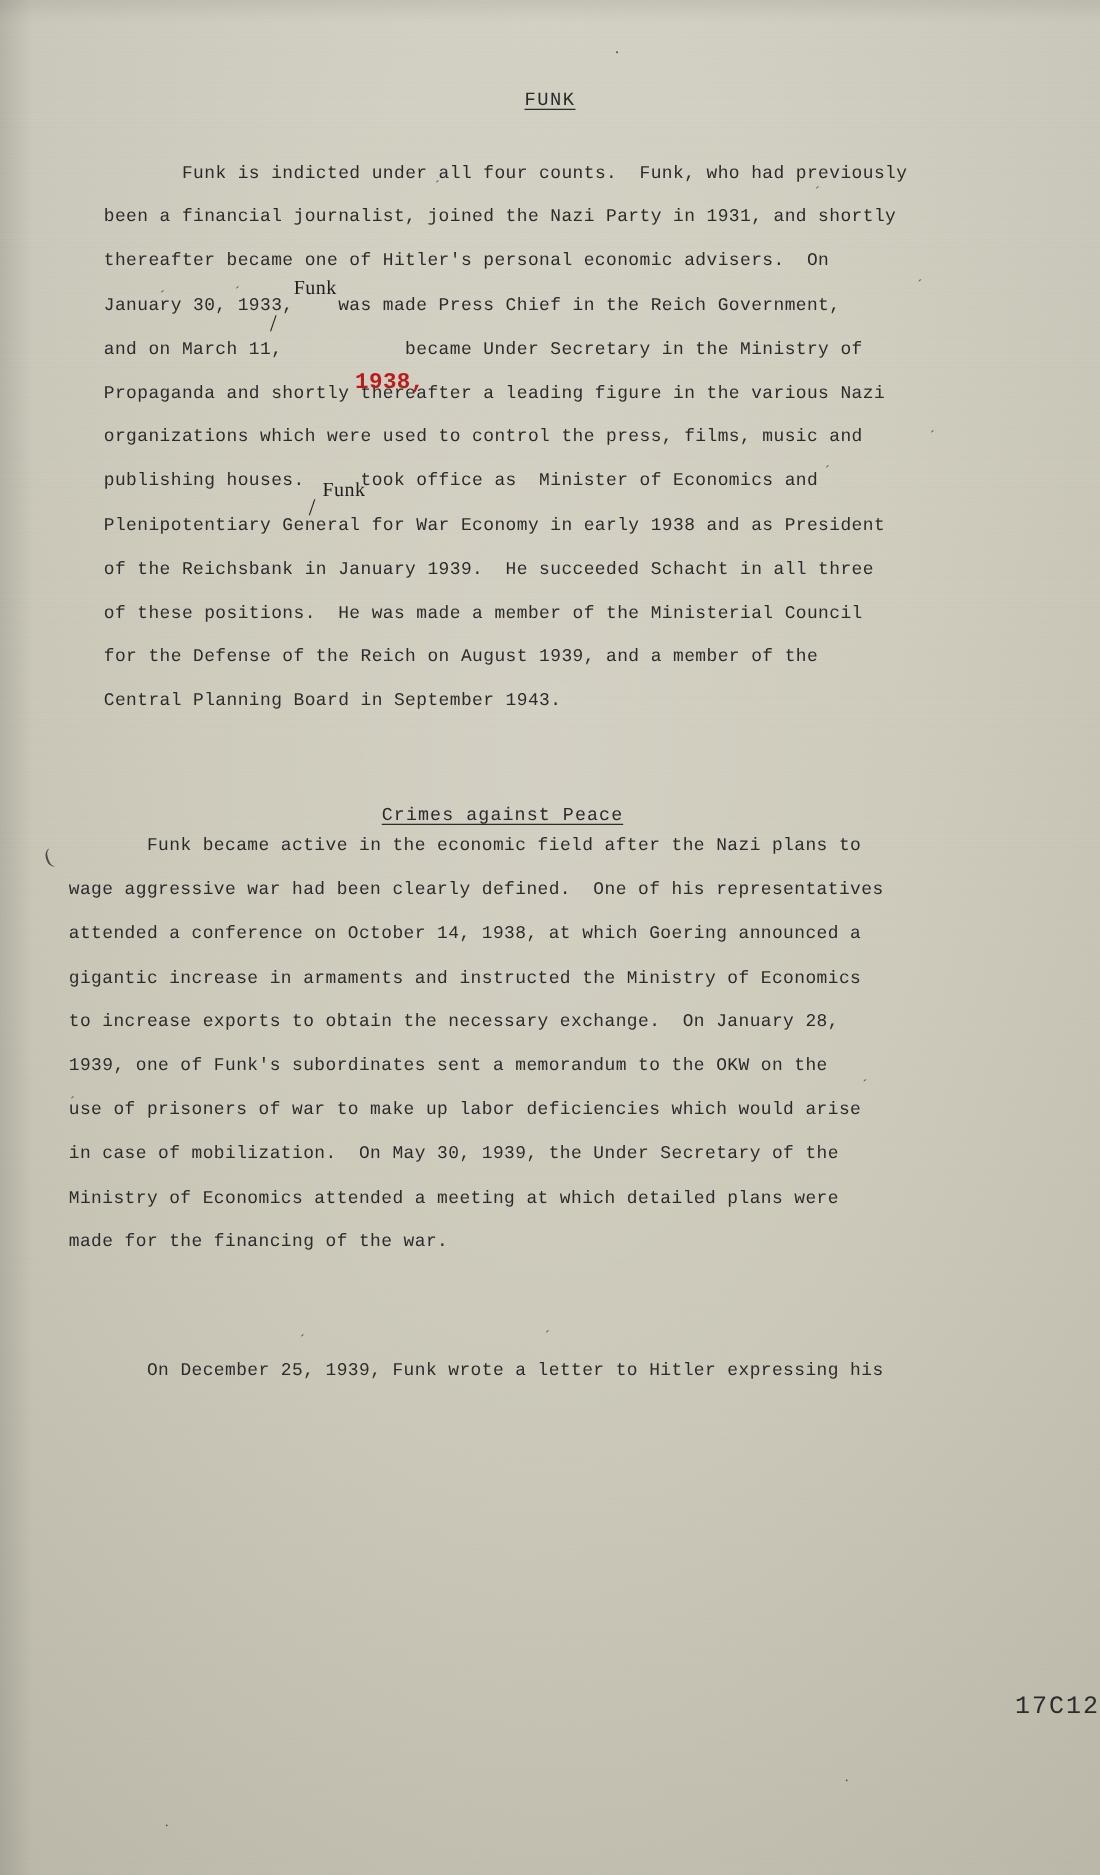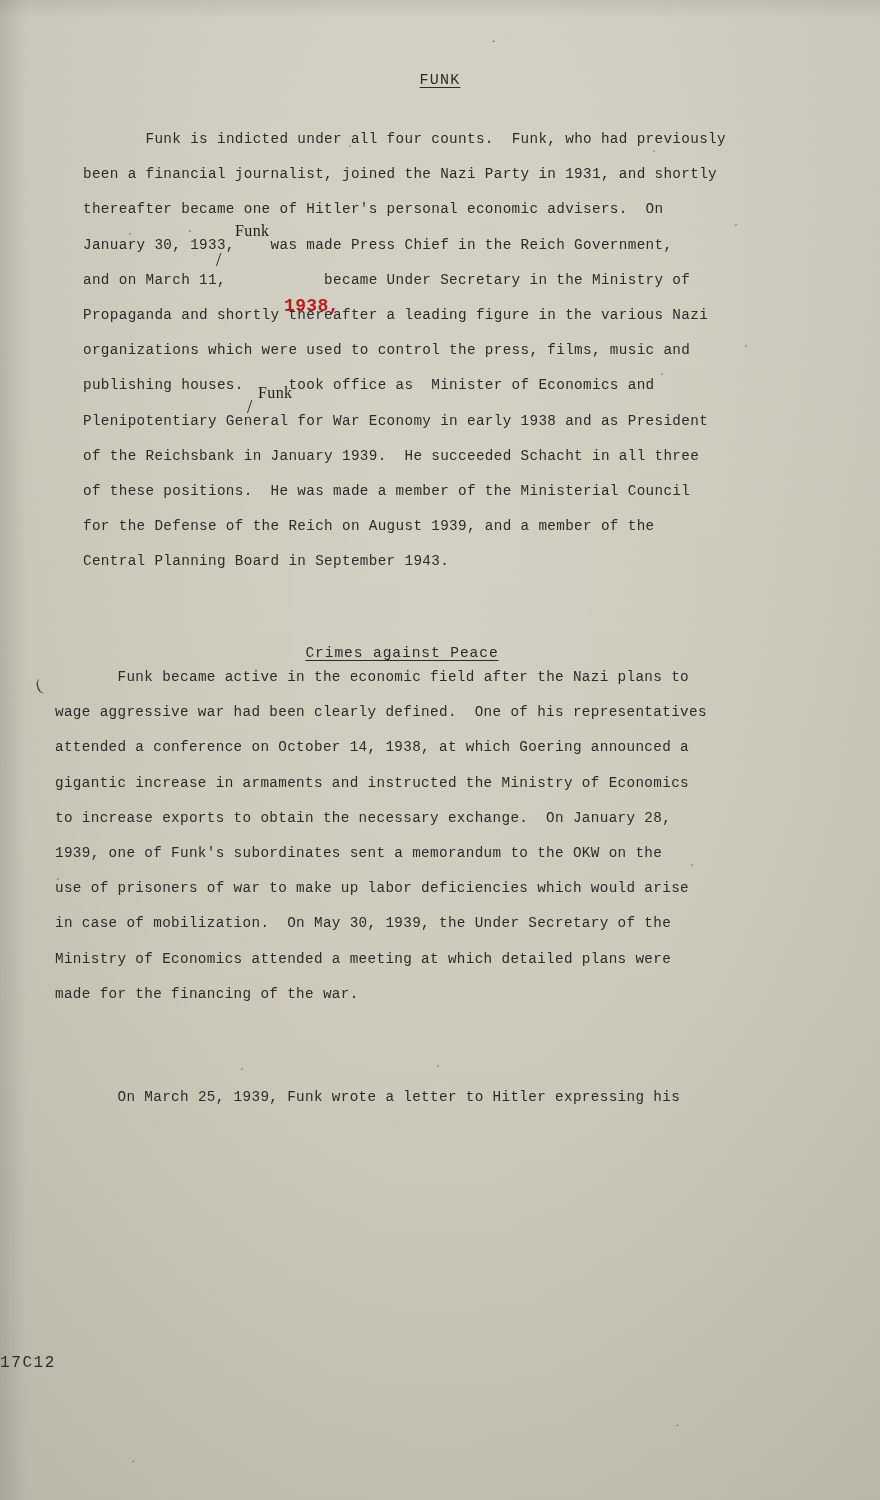--- a/index.html
+++ b/index.html
@@ -137,22 +137,22 @@
   #mark-r11 { left: 436px; top: 1063px; font-size: 11px; }
   #mark-r12 { left: 300px; top: 951px; font-size: 11px; }
   #mark-r13 { left: 676px; top: 1416px; font-size: 11px; }
   #mark-r14 { left: 132px; top: 1452px; font-size: 11px; }
 
   .page-number {
     position: absolute;
     top: 1354px;
     left: 0;
     width: 880px;
-    text-align: left;
-    font-size: 16px;
+    text-align: right;
+    font-size: 20px;
     letter-spacing: 1.6px;
   }
 </style>
 </head>
 <body>
 
 <div class="page"></div>
 <div class="grain"></div>
 <div class="edge-left"></div>
 <div class="edge-top"></div>
@@ -187,21 +187,21 @@
 wage aggressive war had been clearly defined.  One of his representatives
 attended a conference on October 14, 1938, at which Goering announced a
 gigantic increase in armaments and instructed the Ministry of Economics
 to increase exports to obtain the necessary exchange.  On January 28,
 1939, one of Funk's subordinates sent a memorandum to the OKW on the
 use of prisoners of war to make up labor deficiencies which would arise
 in case of mobilization.  On May 30, 1939, the Under Secretary of the
 Ministry of Economics attended a meeting at which detailed plans were
 made for the financing of the war.</div>
 
-  <div class="body-block" id="para3">       On March 25, 1939, Funk wrote a letter to Hitler expressing his</div>
+  <div class="body-block" id="para3">       On December 25, 1939, Funk wrote a letter to Hitler expressing his</div>
 
   <div class="pencil-mark" id="mark-top-dot">.</div>
   <div class="pencil-mark" id="mark-left-curl">(</div>
   <div class="pencil-mark" id="mark-r1">´</div>
   <div class="pencil-mark" id="mark-r2">´</div>
   <div class="pencil-mark" id="mark-r3">´</div>
   <div class="pencil-mark" id="mark-r4">´</div>
   <div class="pencil-mark" id="mark-r5">´</div>
   <div class="pencil-mark" id="mark-r6">´</div>
   <div class="pencil-mark" id="mark-r7">´</div>

